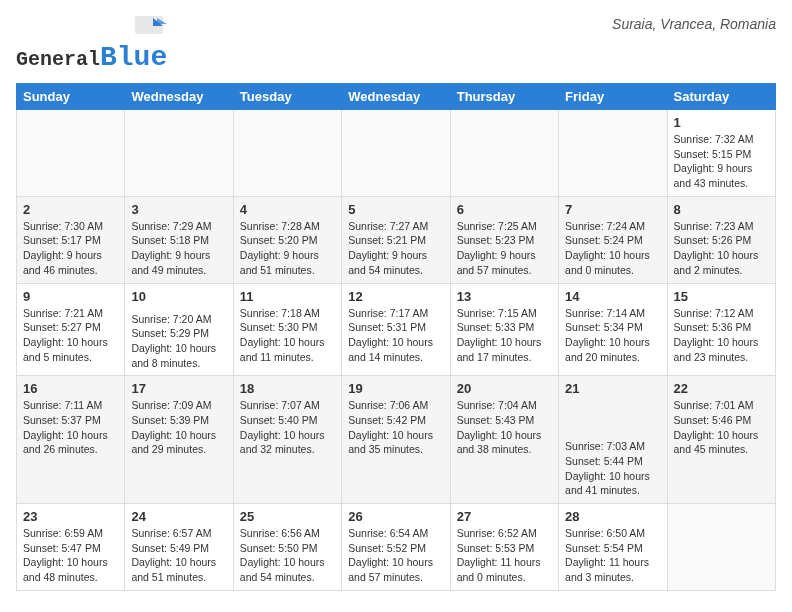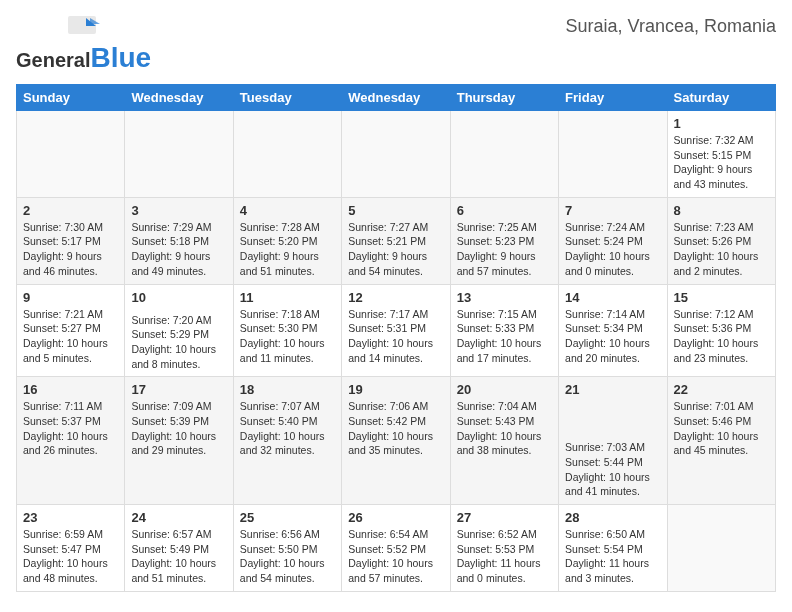--- a/index.html
+++ b/index.html
@@ -12,38 +12,40 @@
     }
     .header {
       display: flex;
       justify-content: space-between;
       align-items: flex-start;
       margin-bottom: 10px;
     }
     .logo {
       display: flex;
       flex-direction: column;
-      align-items: center;
+      align-items: flex-end;
+      font-family: Liberation Mono, monospace;
     }
     .logo-row {
       display: flex;
       align-items: center;
       gap: 2px;
     }
     .title-area {
       text-align: right;
     }
     .month-title {
       font-size: 32px;
       font-weight: bold;
       color: #333;
     }
     .subtitle {
-      font-size: 18px;
+      font-size: 14px;
       color: #555;
+      font-style: italic;
     }
     .calendar {
       width: 100%;
       border-collapse: collapse;
       border: 1px solid #ccc;
       padding-left: 12px;
     }
     .calendar th {
       background-color: #2b7fd4;
       color: #fff;

